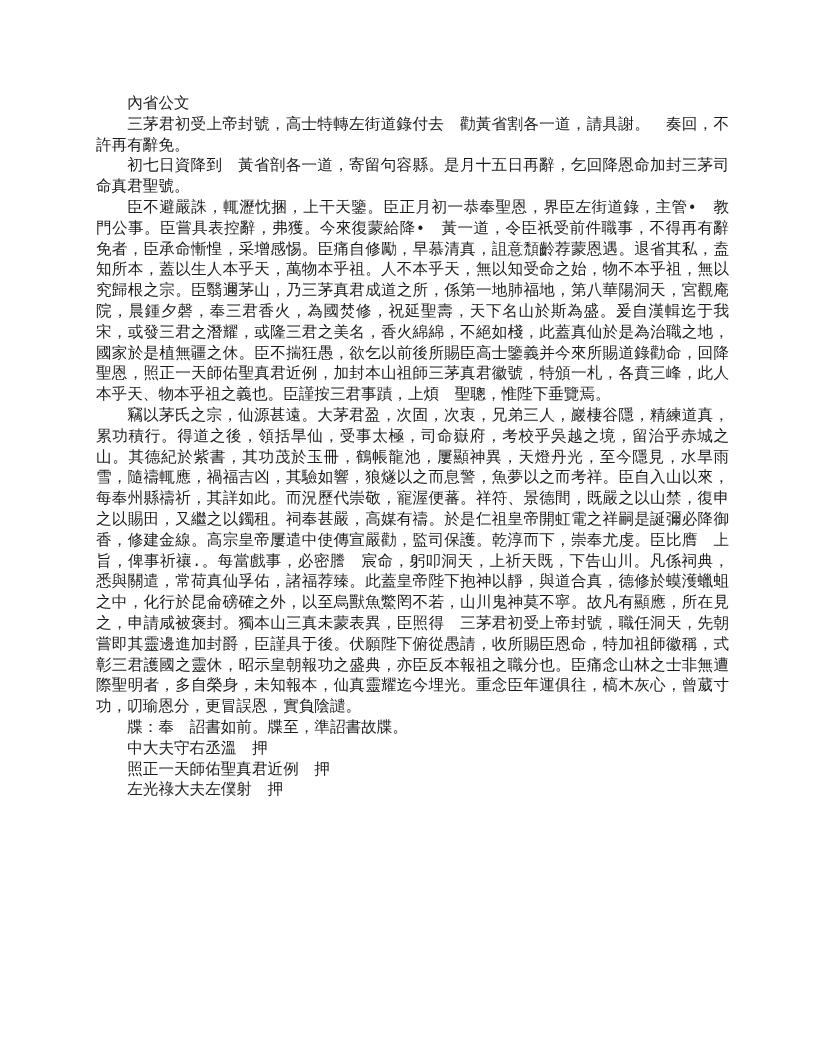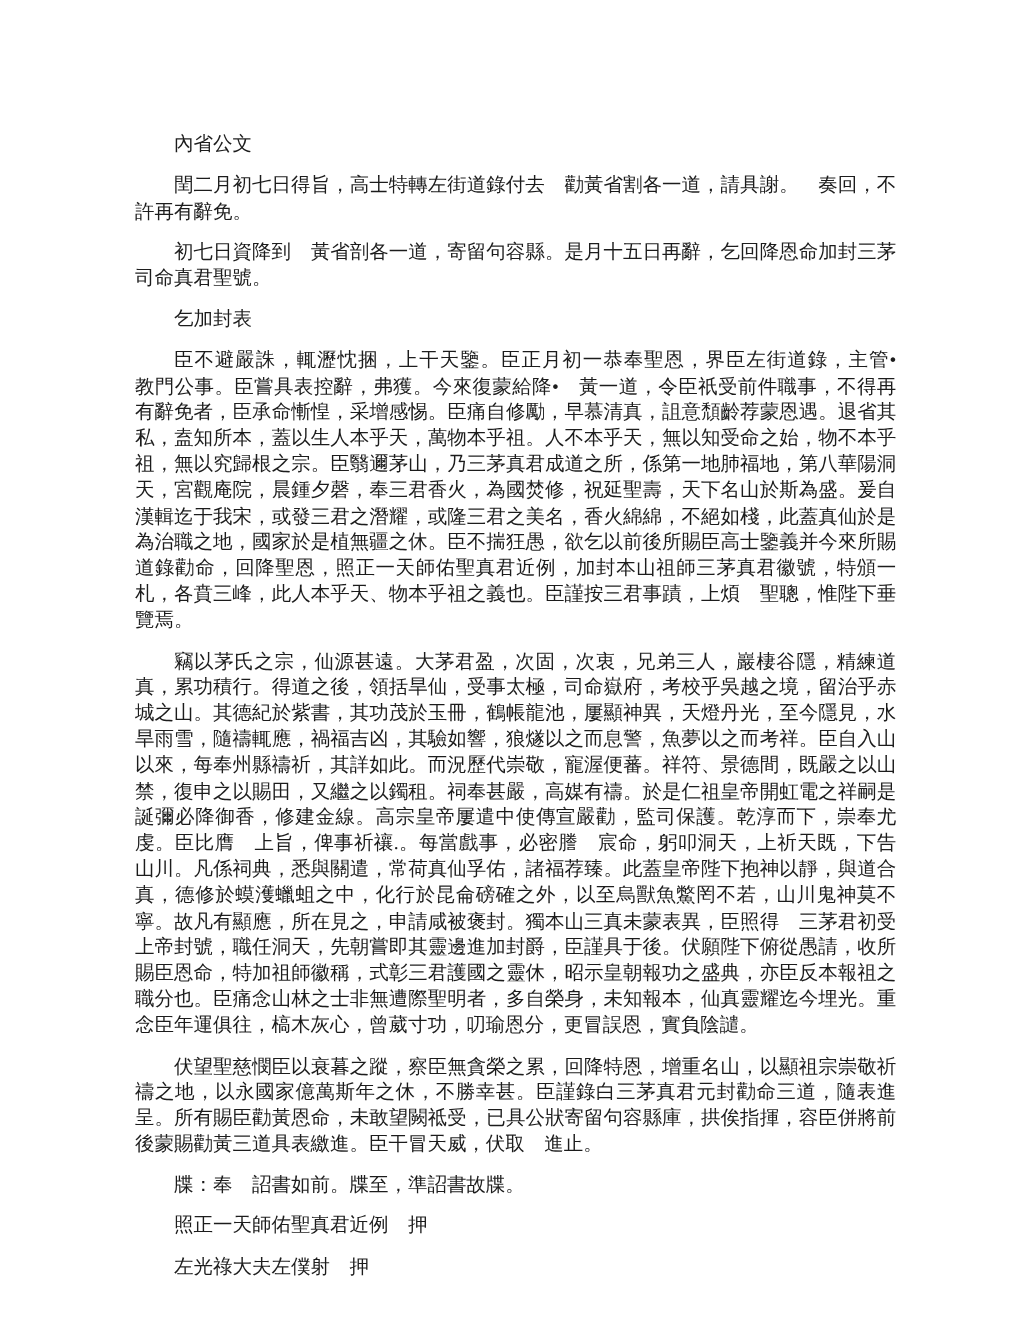--- a/index.html
+++ b/index.html
@@ -20,33 +20,33 @@
     top: 94px;
     width: 633px;
     color: #1c1c1c;
     font-size: 15.6px;
     line-height: 20.8px;
     text-align: justify;
     text-justify: inter-ideograph;
     letter-spacing: 0;
   }
   .page p {
-    margin: 12px;
+    margin: 0;
     padding: 0;
     text-indent: 2em;
+    font-family: Liberation Mono, monospace;
   }
 </style>
 </head>
 <body>
 
 <div class="page">
   <p>內省公文</p>
-  <p>閏二月初七日得旨，高士特轉左街道錄付去　勸黃省割各一道，請具謝。　奏回，不許再有辭免。</p>
+  <p>三茅君初受上帝封號，高士特轉左街道錄付去　勸黃省割各一道，請具謝。　奏回，不許再有辭免。</p>
   <p>初七日資降到　黃省剖各一道，寄留句容縣。是月十五日再辭，乞回降恩命加封三茅司命真君聖號。</p>
-  <p>乞加封表</p>
   <p>臣不避嚴誅，輒瀝忱捆，上干天鑒。臣正月初一恭奉聖恩，界臣左街道錄，主管•　教門公事。臣嘗具表控辭，弗獲。今來復蒙給降•　黃一道，令臣祇受前件職事，不得再有辭免者，臣承命慚惶，采增感惕。臣痛自修勵，早慕清真，詛意頹齡荐蒙恩遇。退省其私，盍知所本，蓋以生人本乎天，萬物本乎祖。人不本乎天，無以知受命之始，物不本乎祖，無以究歸根之宗。臣翳邇茅山，乃三茅真君成道之所，係第一地肺福地，第八華陽洞天，宮觀庵院，晨鍾夕磬，奉三君香火，為國焚修，祝延聖壽，天下名山於斯為盛。爰自漢輯迄于我宋，或發三君之潛耀，或隆三君之美名，香火綿綿，不絕如棧，此蓋真仙於是為治職之地，國家於是植無疆之休。臣不揣狂愚，欲乞以前後所賜臣高士鑒義并今來所賜道錄勸命，回降聖恩，照正一天師佑聖真君近例，加封本山祖師三茅真君徽號，特頒一札，各賁三峰，此人本乎天、物本乎祖之義也。臣謹按三君事蹟，上煩　聖聰，惟陛下垂覽焉。</p>
   <p>竊以茅氏之宗，仙源甚遠。大茅君盈，次固，次衷，兄弟三人，巖棲谷隱，精練道真，累功積行。得道之後，領括旱仙，受事太極，司命嶽府，考校乎吳越之境，留治乎赤城之山。其德紀於紫書，其功茂於玉冊，鶴帳龍池，屢顯神異，天燈丹光，至今隱見，水旱雨雪，隨禱輒應，禍福吉凶，其驗如響，狼燧以之而息警，魚夢以之而考祥。臣自入山以來，每奉州縣禱祈，其詳如此。而況歷代崇敬，寵渥便蕃。祥符、景德間，既嚴之以山禁，復申之以賜田，又繼之以鐲租。祠奉甚嚴，高媒有禱。於是仁祖皇帝開虹電之祥嗣是誕彌必降御香，修建金線。高宗皇帝屢遣中使傳宣嚴勸，監司保護。乾淳而下，崇奉尤虔。臣比膺　上旨，俾事祈禳.。每當戲事，必密謄　宸命，躬叩洞天，上祈天既，下告山川。凡係祠典，悉與關遣，常荷真仙孚佑，諸福荐臻。此蓋皇帝陛下抱神以靜，與道合真，德修於蟆濩蠟蛆之中，化行於昆侖磅確之外，以至烏獸魚鱉罔不若，山川鬼神莫不寧。故凡有顯應，所在見之，申請咸被褒封。獨本山三真未蒙表異，臣照得　三茅君初受上帝封號，職任洞天，先朝嘗即其靈邊進加封爵，臣謹具于後。伏願陛下俯從愚請，收所賜臣恩命，特加祖師徽稱，式彰三君護國之靈休，昭示皇朝報功之盛典，亦臣反本報祖之職分也。臣痛念山林之士非無遭際聖明者，多自榮身，未知報本，仙真靈耀迄今埋光。重念臣年運俱往，槁木灰心，曾葳寸功，叨瑜恩分，更冒誤恩，實負陰譴。</p>
-  <p>伏望聖慈憫臣以衰暮之蹤，察臣無貪榮之累，回降特恩，增重名山，以顯祖宗崇敬祈禱之地，以永國家億萬斯年之休，不勝幸甚。臣謹錄白三茅真君元封勸命三道，隨表進呈。所有賜臣勸黃恩命，未敢望闕祗受，已具公狀寄留句容縣庫，拱俟指揮，容臣併將前後蒙賜勸黃三道具表繳進。臣干冒天威，伏取　進止。</p>
   <p>牒：奉　詔書如前。牒至，準詔書故牒。</p>
+  <p>中大夫守右丞溫　押</p>
   <p>照正一天師佑聖真君近例　押</p>
   <p>左光祿大夫左僕射　押</p>
 
 </div>
 
 </body></html>

